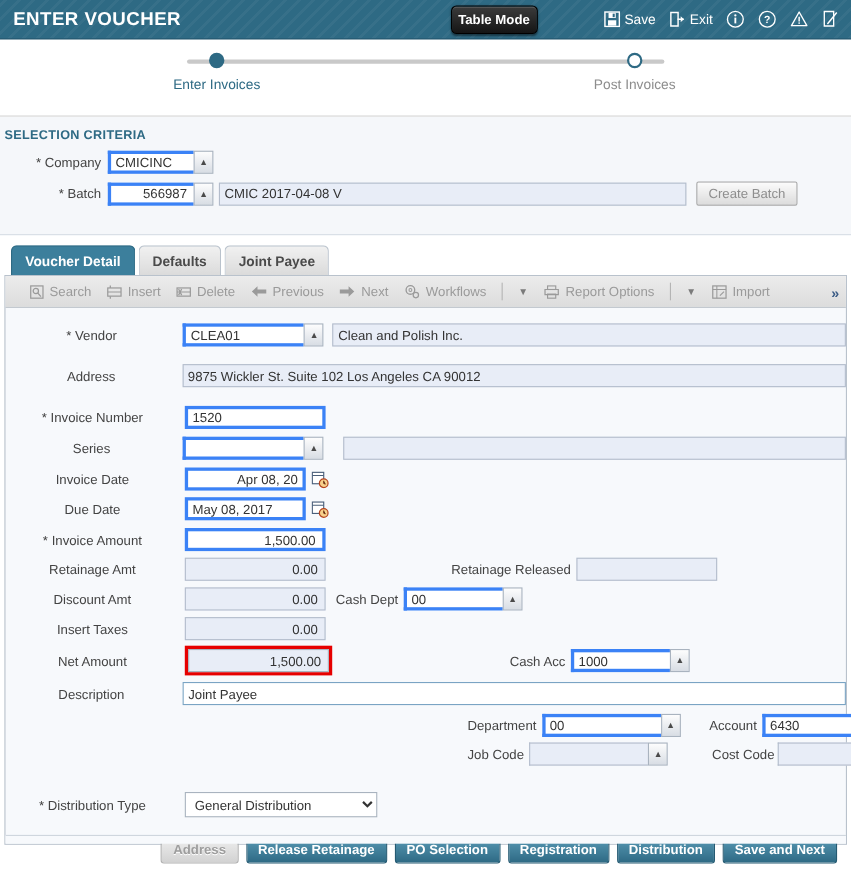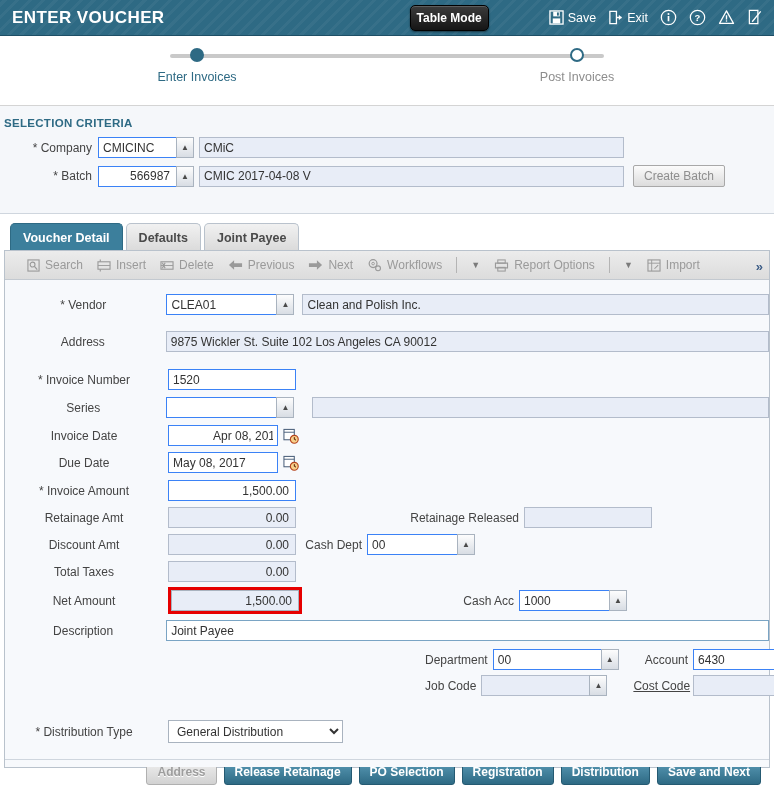--- a/index.html
+++ b/index.html
@@ -122,21 +122,21 @@
   }
   .crit-row { display:flex; align-items:center; margin-bottom: 7px; }
   .crit-label {
     width: 68px; text-align: right; margin-right: 6px;
     font-size: 12px; color: #444; margin-left: 24px;
   }
 
   
   .txt {
     height: 21px;
-    border: 1px solid #3b82f6;
+    border: 3px solid #3b82f6;
     background: #ffffff;
     font-family: "Liberation Sans", sans-serif;
     font-size: 12px;
     color: #333;
     padding: 0 4px;
     outline: none;
   }
   .txt.disp { background: #e8edf7; border: 1px solid #b3bccb; }
   .txt.right { text-align: right; padding-right: 6px; }
   .spin-wrap { display:flex; }
@@ -375,21 +375,20 @@
 
 <div class="criteria">
   <div class="criteria-title">SELECTION CRITERIA</div>
 
   <div class="crit-row">
     <div class="crit-label">* Company</div>
     <div class="spin-wrap">
       <input class="txt" style="width: 78px;" value="CMICINC">
       <div class="spin-btn">▲</div>
     </div>
-    <input class="txt disp" style="width: 425px; margin-left: 5px;" readonly="" value="CMiC">
   </div>
 
   <div class="crit-row">
     <div class="crit-label">* Batch</div>
     <div class="spin-wrap">
       <input class="txt right" style="width: 78px;" value="566987">
       <div class="spin-btn">▲</div>
     </div>
     <input class="txt disp" style="width: 425px; margin-left: 5px;" readonly="" value="CMIC 2017-04-08 V">
     <button class="btn-grey" style="margin-left:9px;">Create Batch</button>
@@ -558,21 +557,21 @@
       <div class="flabel">Discount Amt</div>
       <input class="txt disp right" style="width: 128px;" readonly="" value="0.00">
       <div class="flabel2" style="margin-left:6px; width:60px;">Cash Dept</div>
       <div class="spin-wrap">
         <input class="txt" style="width: 90px;" value="00">
         <div class="spin-btn">▲</div>
       </div>
     </div>
 
     <div class="frow" style="margin-top:6px;">
-      <div class="flabel">Total Taxes</div>
+      <div class="flabel">Insert Taxes</div>
       <input class="txt disp right" style="width: 128px;" readonly="" value="0.00">
     </div>
 
     <div class="frow" style="margin-top:5px;">
       <div class="flabel">Net Amount</div>
       <span class="hl-red">
         <input class="txt disp right" style="width: 128px;" readonly="" value="1,500.00">
       </span>
       <div class="flabel2" style="margin-left:152px; width:60px;">Cash Acc</div>
       <div class="spin-wrap">
@@ -598,21 +597,21 @@
 
       </div>
     </div>
 
     <div class="frow" style="margin-top:3px;">
       <div class="flabel2" style="margin-left:420px; width:85px;">Job Code</div>
       <div class="spin-wrap">
         <input class="txt disp" style="width: 108px;" readonly="" value="">
         <div class="spin-btn">▲</div>
       </div>
-      <div class="flabel2" style="margin-left:26px; width:55px;text-decoration:underline;">Cost Code</div>
+      <div class="flabel2" style="margin-left:40px; width:55px;">Cost Code</div>
       <div class="spin-wrap">
         <input class="txt disp" style="width: 108px;" readonly="" value="">
 
       </div>
     </div>
 
     <div class="frow" style="margin-top:24px;">
       <div class="flabel">* Distribution Type</div>
       <select class="sel">
         <option>General Distribution</option>

